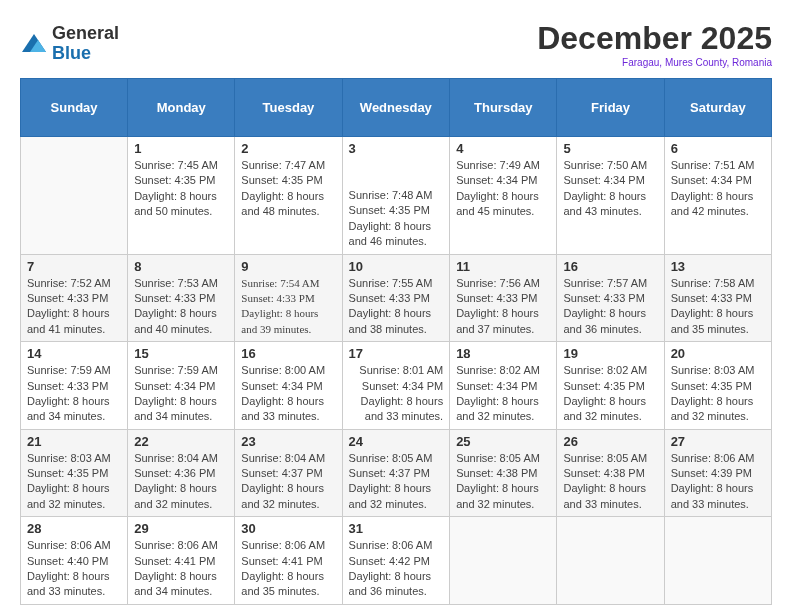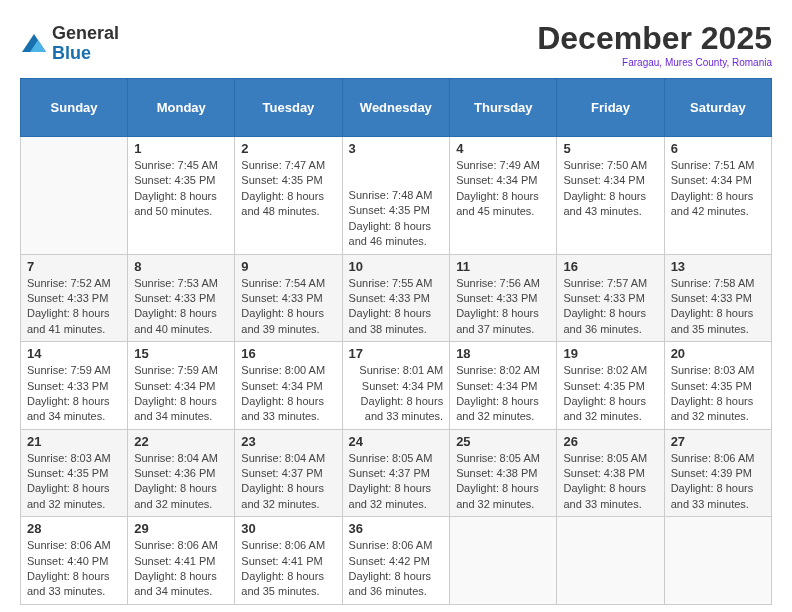--- a/index.html
+++ b/index.html
@@ -175,21 +175,21 @@
         </td>
         <td>
           <span class="day-number">8</span>
           <div class="day-info" style="white-space: pre-line;">Sunrise: 7:53 AM
 Sunset: 4:33 PM
 Daylight: 8 hours
 and 40 minutes.</div>
         </td>
         <td>
           <span class="day-number">9</span>
-          <div class="day-info" style="white-space: pre-line;">Sunrise: 7:54 AM
+          <div class="day-info" style="white-space: pre-line; font-family: Liberation Serif, serif;">Sunrise: 7:54 AM
 Sunset: 4:33 PM
 Daylight: 8 hours
 and 39 minutes.</div>
         </td>
         <td>
           <span class="day-number">10</span>
           <div class="day-info" style="white-space: pre-line;">Sunrise: 7:55 AM
 Sunset: 4:33 PM
 Daylight: 8 hours
 and 38 minutes.</div>
@@ -334,21 +334,21 @@
 and 34 minutes.</div>
         </td>
         <td>
           <span class="day-number">30</span>
           <div class="day-info" style="white-space: pre-line;">Sunrise: 8:06 AM
 Sunset: 4:41 PM
 Daylight: 8 hours
 and 35 minutes.</div>
         </td>
         <td>
-          <span class="day-number">36</span>
+          <span class="day-number">31</span>
           <div class="day-info" style="white-space: pre-line;">Sunrise: 8:06 AM
 Sunset: 4:42 PM
 Daylight: 8 hours
 and 36 minutes.</div>
         </td>
         <td class="empty"></td>
         <td class="empty"></td>
         <td class="empty"></td>
       </tr>
     </tbody>

